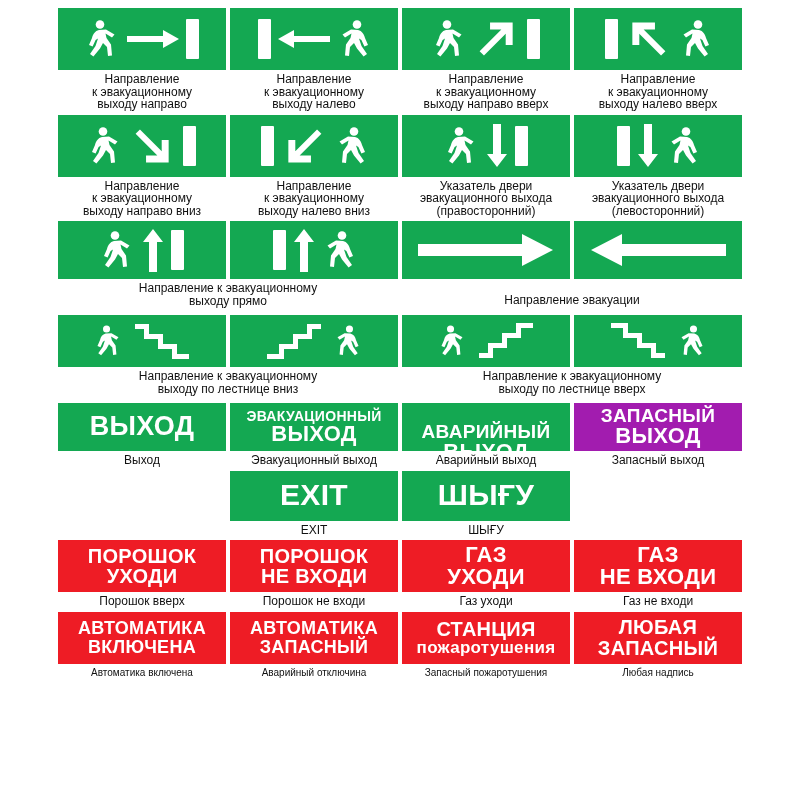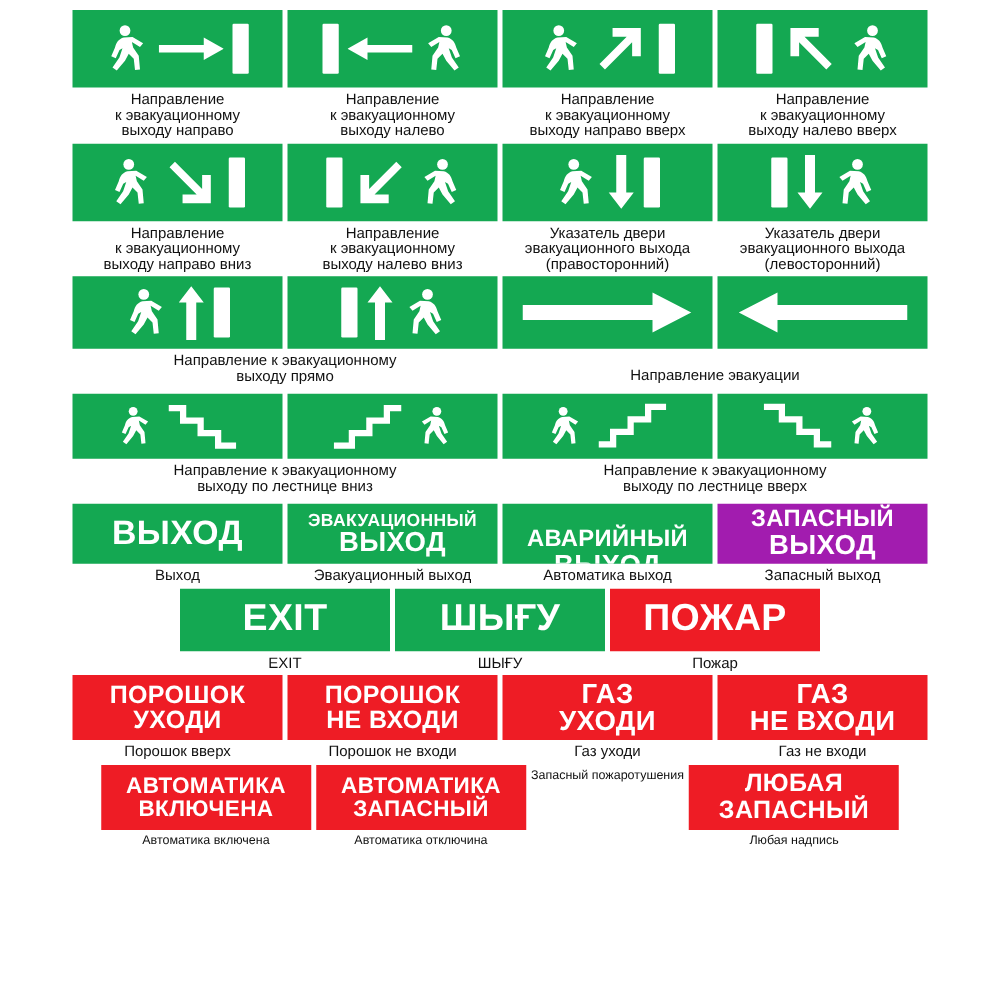--- a/index.html
+++ b/index.html
@@ -421,21 +421,21 @@
         <span class="l1" style="font-size:14px;">ЭВАКУАЦИОННЫЙ</span>
         <span class="l2" style="font-size:22px;">ВЫХОД</span>
       </div>
       <div class="cap">Эвакуационный выход</div>
     </div>
     <div class="block">
       <div class="sign txtsign w3" style="width: 168px; height: 48px; background: rgb(20, 168, 82);">
         <span class="l1" style="font-size:19px;margin-top:32px;">АВАРИЙНЫЙ</span>
         <span class="l2" style="font-size:22px;">ВЫХОД</span>
       </div>
-      <div class="cap">Автоматика выход</div>
+      <div class="cap">Аварийный выход</div>
     </div>
     <div class="block">
       <div class="sign txtsign w3" style="width: 168px; height: 48px; background: #a21caf;">
         <span class="l1" style="font-size:19px;">ЗАПАСНЫЙ</span>
         <span class="l2" style="font-size:22px;">ВЫХОД</span>
       </div>
       <div class="cap">Запасный выход</div>
     </div>
   </div>
 
@@ -445,26 +445,20 @@
         <span class="l1">EXIT</span>
       </div>
       <div class="cap">EXIT</div>
     </div>
     <div class="block">
       <div class="sign txtsign" style="width: 168px; height: 50px; font-size: 30px; background: rgb(20, 168, 82);">
         <span class="l1">ШЫҒУ</span>
       </div>
       <div class="cap">ШЫҒУ</div>
     </div>
-    <div class="block">
-      <div class="sign txtsign red" style="width: 168px; height: 50px; font-size: 30px; background: rgb(238, 28, 37);">
-        <span class="l1">ПОЖАР</span>
-      </div>
-      <div class="cap">Пожар</div>
-    </div>
   </div>
 
   <div class="row">
     <div class="block">
       <div class="sign txtsign red" style="width: 168px; height: 52px; font-size: 20px; background: rgb(238, 28, 37);">
         <span class="l1">ПОРОШОК</span>
         <span class="l2">УХОДИ</span>
       </div>
       <div class="cap">Порошок вверх</div>
     </div>
@@ -497,23 +491,27 @@
         <span class="l1">АВТОМАТИКА</span>
         <span class="l2">ВКЛЮЧЕНА</span>
       </div>
       <div class="cap small">Автоматика включена</div>
     </div>
     <div class="block">
       <div class="sign txtsign red" style="width: 168px; height: 52px; font-size: 18px; background: rgb(238, 28, 37);">
         <span class="l1">АВТОМАТИКА</span>
         <span class="l2">ЗАПАСНЫЙ</span>
       </div>
-      <div class="cap small">Автоматика отключина</div>
-    </div>
-    <div class="block">
+      <div class="cap small">Аварийный отключина</div>
+    </div>
+    <div class="block">
+      <div class="sign txtsign red" style="width: 168px; height: 52px; font-size: 20px; background: rgb(238, 28, 37);">
+        <span class="l1">СТАНЦИЯ</span>
+        <span class="l2" style="font-size:17px;">пожаротушения</span>
+      </div>
       <div class="cap small">Запасный пожаротушения</div>
     </div>
     <div class="block">
       <div class="sign txtsign red" style="width: 168px; height: 52px; font-size: 20px; background: rgb(238, 28, 37);">
         <span class="l1">ЛЮБАЯ</span>
         <span class="l2">ЗАПАСНЫЙ</span>
       </div>
       <div class="cap small">Любая надпись</div>
     </div>
   </div>

